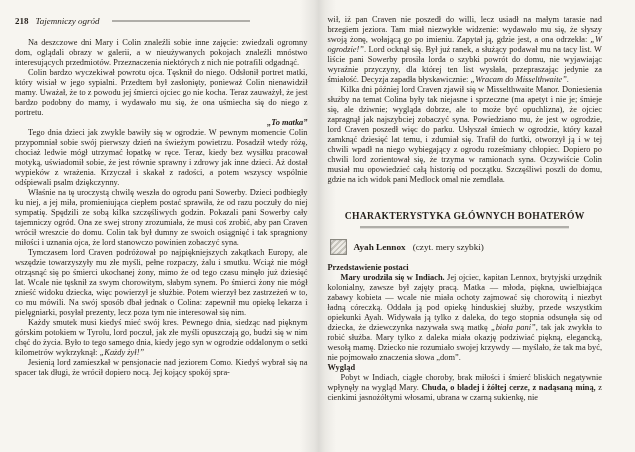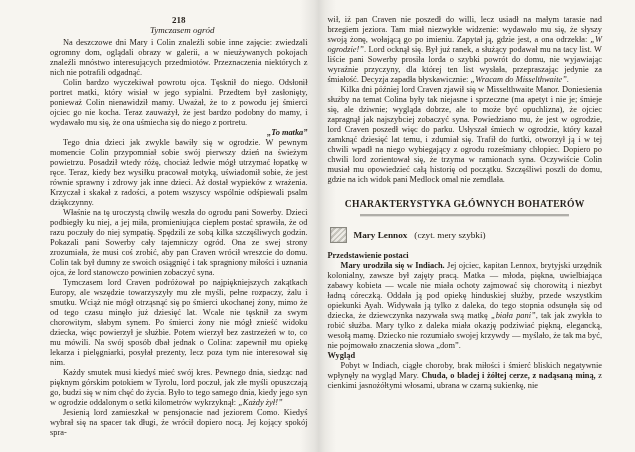--- a/index.html
+++ b/index.html
@@ -13,63 +13,63 @@
   .spread{
     position:relative;width:635px;height:452px;display:flex;overflow:hidden;
     background:var(--paper);
     box-shadow:inset 0 0 18px rgba(0,0,0,.12);
   }
   .spread::after{
     content:"";position:absolute;left:300px;top:0;width:36px;height:100%;pointer-events:none;
     background:linear-gradient(90deg,rgba(0,0,0,0) 0%,rgba(0,0,0,.07) 40%,rgba(0,0,0,.11) 52%,rgba(0,0,0,.05) 70%,rgba(0,0,0,0) 100%);
   }
   .page{width:317.5px;height:452px;box-sizing:border-box;padding-top:15px;background:var(--paper);}
-  .page.left  .page-header,.page.left  .page-body{margin-left:50px;margin-right:10px;flex-direction:column;}
+  .page.left  .page-header,.page.left  .page-body{margin-left:15px;margin-right:10px;}
   .page.right .page-header,.page.right .page-body{margin-left:10px;margin-right:33px;}
 
   .page-header{display:flex;align-items:center;font-size:9px;height:12px;margin-bottom:11px;}
   .pg-num{font-weight:bold;}
   .run-title{font-style:italic;margin-left:7px;}
   .run-title-plain{margin-left:auto;}
   .page.right .pg-num{margin-left:6px;}
   .header-rule{height:2px;background:var(--rule);align-self:center;}
   .hr-left{width:138px;margin-left:13px;}
   .hr-right{width:166px;}
 
   .page-body{font-size:8.4px;line-height:10px;text-align:justify;}
   .page-body p{margin:0;}
   .para{text-indent:13px;}
   .para.noindent{text-indent:0;}
   .run-head{font-style:italic;font-weight:bold;margin:1px 0;text-align:right;}
   .st-i{font-style:italic;}
   .st-b{font-weight:bold;}
   .st-bi{font-weight:bold;font-style:italic;}
 
-  .section-title-wrap{margin:14px 0 10px;text-align:center;}
+  .section-title-wrap{margin:26px 0 10px;text-align:center;}
   .section-title{font-size:9.6px;font-weight:bold;letter-spacing:.3px;margin:0;font-family:"Liberation Serif","DejaVu Serif",serif;}
   .section-rule{height:2px;width:76%;margin:5px auto 0;background:var(--rule);border-bottom:1px solid #dedcd7;}
 
   .char-head{display:flex;align-items:center;gap:7px;margin:4px 0 8px;padding-left:2px;font-size:9.2px;}
   .char-icon{
     width:15px;height:14px;flex:0 0 auto;border:1px solid #8a8880;
     background:repeating-linear-gradient(135deg,#edebe5 0 2px,#c8c6be 2px 4px);
     box-shadow:inset 0 0 2px rgba(0,0,0,.25);
   }
   .char-name{font-weight:bold;}
   .sub-head{font-weight:bold;text-align:left;margin:3px 0 0;}
 </style>
 </head>
 <body>
 
 <div class="spread">
 
   <div class="page left">
     <div class="page-header">
       <span class="pg-num">218</span>
-      <span class="run-title">Tymczasem ogród</span>
+      <span class="run-title">Tajemniczy ogród</span>
       <span class="header-rule hr-left"></span>
     </div>
     <div class="page-body">
         <p class="para"><span>Na deszczowe dni Mary i Colin znaleźli sobie inne zajęcie: zwiedzali ogromny dom, oglądali obrazy w galerii, a w nieużywanych pokojach znaleźli mnóstwo interesujących przedmiotów. Przeznaczenia niektórych z nich nie potrafili odgadnąć.</span></p>
         <p class="para"><span>Colin bardzo wyczekiwał powrotu ojca. Tęsknił do niego. Odsłonił portret matki, który wisiał w jego sypialni. Przedtem był zasłonięty, ponieważ Colin nienawidził mamy. Uważał, że to z powodu jej śmierci ojciec go nie kocha. Teraz zauważył, że jest bardzo podobny do mamy, i wydawało mu się, że ona uśmiecha się do niego z portretu.</span></p>
         <p class="run-head"><span class="st-bi">„To matka”</span></p>
         <p class="para"><span>Tego dnia dzieci jak zwykle bawiły się w ogrodzie. W pewnym momencie Colin przypomniał sobie swój pierwszy dzień na świeżym powietrzu. Posadził wtedy różę, chociaż ledwie mógł utrzymać łopatkę w ręce. Teraz, kiedy bez wysiłku pracował motyką, uświadomił sobie, że jest równie sprawny i zdrowy jak inne dzieci. Aż dostał wypieków z wrażenia. Krzyczał i skakał z radości, a potem wszyscy wspólnie odśpiewali psalm dziękczynny.</span></p>
         <p class="para"><span>Właśnie na tę uroczystą chwilę weszła do ogrodu pani Sowerby. Dzieci podbiegły ku niej, a jej miła, promieniująca ciepłem postać sprawiła, że od razu poczuły do niej sympatię. Spędzili ze sobą kilka szczęśliwych godzin. Pokazali pani Sowerby cały tajemniczy ogród. Ona ze swej strony zrozumiała, że musi coś zrobić, aby pan Craven wrócił wreszcie do domu. Colin tak był dumny ze swoich osiągnięć i tak spragniony miłości i uznania ojca, że lord stanowczo powinien zobaczyć syna.</span></p>
         <p class="para"><span>Tymczasem lord Craven podróżował po najpiękniejszych zakątkach Europy, ale wszędzie towarzyszyły mu złe myśli, pełne rozpaczy, żalu i smutku. Wciąż nie mógł otrząsnąć się po śmierci ukochanej żony, mimo że od tego czasu minęło już dziesięć lat. Wcale nie tęsknił za swym chorowitym, słabym synem. Po śmierci żony nie mógł znieść widoku dziecka, więc powierzył je służbie. Potem wierzył bez zastrzeżeń w to, co mu mówili. Na swój sposób dbał jednak o Colina: zapewnił mu opiekę lekarza i pielęgniarki, posyłał prezenty, lecz poza tym nie interesował się nim.</span></p>
         <p class="para"><span>Każdy smutek musi kiedyś mieć swój kres. Pewnego dnia, siedząc nad pięknym górskim potokiem w Tyrolu, lord poczuł, jak złe myśli opuszczają go, budzi się w nim chęć do życia. Było to tego samego dnia, kiedy jego syn w ogrodzie oddalonym o setki kilometrów wykrzyknął: </span><span class="st-i">„Każdy żył!”</span></p>
@@ -80,21 +80,21 @@
   <div class="page right">
     <div class="page-body">
         <p class="para noindent"><span>wił, iż pan Craven nie poszedł do willi, lecz usiadł na małym tarasie nad brzegiem jeziora. Tam miał niezwykłe widzenie: wydawało mu się, że słyszy swoją żonę, wołającą go po imieniu. Zapytał ją, gdzie jest, a ona odrzekła: </span><span class="st-i">„W ogrodzie!”</span><span>. Lord ocknął się. Był już ranek, a służący podawał mu na tacy list. W liście pani Sowerby prosiła lorda o szybki powrót do domu, nie wyjawiając wyraźnie przyczyny, dla której ten list wysłała, przepraszając jedynie za śmiałość. Decyzja zapadła błyskawicznie: </span><span class="st-i">„Wracam do Misselthwaite”</span><span>.</span></p>
         <p class="para"><span>Kilka dni później lord Craven zjawił się w Misselthwaite Manor. Doniesienia służby na temat Colina były tak niejasne i sprzeczne (ma apetyt i nie je; śmieje się, ale dziwnie; wygląda dobrze, ale to może być opuchlizna), że ojciec zapragnął jak najszybciej zobaczyć syna. Powiedziano mu, że jest w ogrodzie, lord Craven poszedł więc do parku. Usłyszał śmiech w ogrodzie, który kazał zamknąć dziesięć lat temu, i zdumiał się. Trafił do furtki, otworzył ją i w tej chwili wpadł na niego wybiegający z ogrodu roześmiany chłopiec. Dopiero po chwili lord zorientował się, że trzyma w ramionach syna. Oczywiście Colin musiał mu opowiedzieć całą historię od początku. Szczęśliwi poszli do domu, gdzie na ich widok pani Medlock omal nie zemdlała.</span></p>
         <div class="section-title-wrap">
           <h2 class="section-title">CHARAKTERYSTYKA GŁÓWNYCH BOHATERÓW</h2>
           <div class="section-rule"></div>
         </div>
         <div class="char-head">
           <span class="char-icon"></span>
-          <span class="char-name">Mary Lennox</span>
+          <span class="char-name">Ayah Lennox</span>
           <span class="char-pron">(czyt. mery szybki)</span>
         </div>
         <p class="sub-head">Przedstawienie postaci</p>
         <p class="para"><span class="st-b">Mary urodziła się w Indiach.</span><span> Jej ojciec, kapitan Lennox, brytyjski urzędnik kolonialny, zawsze był zajęty pracą. Matka — młoda, piękna, uwielbiająca zabawy kobieta — wcale nie miała ochoty zajmować się chorowitą i niezbyt ładną córeczką. Oddała ją pod opiekę hinduskiej służby, przede wszystkim opiekunki Ayah. Widywała ją tylko z daleka, do tego stopnia odsunęła się od dziecka, że dziewczynka nazywała swą matkę </span><span class="st-i">„biała pani”</span><span>, tak jak zwykła to robić służba. Mary tylko z daleka miała okazję podziwiać piękną, elegancką, wesołą mamę. Dziecko nie rozumiało swojej krzywdy — myślało, że tak ma być, nie pojmowało znaczenia słowa „dom”.</span></p>
         <p class="sub-head">Wygląd</p>
         <p class="para"><span>Pobyt w Indiach, ciągłe choroby, brak miłości i śmierć bliskich negatywnie wpłynęły na wygląd Mary. </span><span class="st-b">Chuda, o bladej i żółtej cerze, z nadąsaną miną,</span><span> z cienkimi jasnożółtymi włosami, ubrana w czarną sukienkę, nie</span></p>
       </div>
   </div>
 
 </div>

